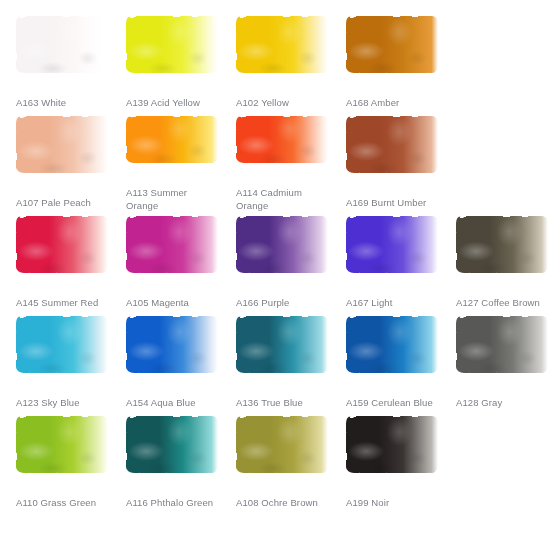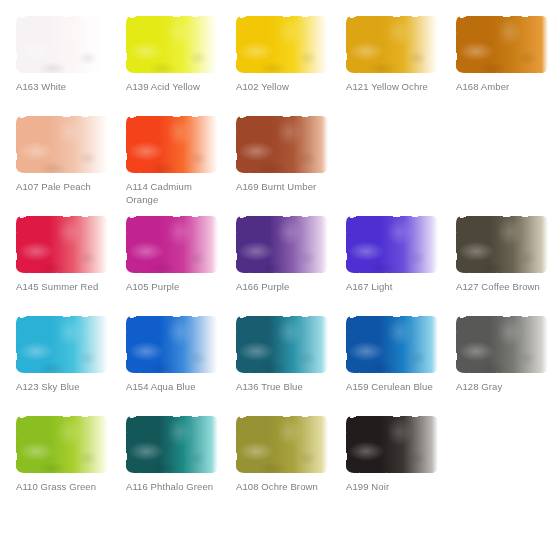--- a/index.html
+++ b/index.html
@@ -28,20 +28,21 @@
     flex: 0 0 100px;
   }
   .swatch-cell {
     width: 110px;
     flex: 0 0 110px;
     box-sizing: border-box;
     padding: 0 8px;
     display: flex;
     flex-direction: column;
     align-items: flex-start;
+    gap: 16px;
   }
   .swatch-patch {
     position: relative;
     width: 92px;
     height: 57px;
     margin-top: 4px;
     border-radius: 5px 7px 6px 8px / 7px 5px 8px 6px;
     overflow: hidden;
     filter: blur(0.22px);
   }
@@ -96,50 +97,50 @@
       </div>
       <div class="swatch-cell">
         <div class="swatch-patch" style="background: linear-gradient(90deg, rgb(228, 234, 22) 0%, rgb(228, 234, 22) 36%, rgb(236, 241, 58) 62%, rgb(253, 253, 226) 93%, rgb(255, 255, 255) 100%);"></div>
         <div class="swatch-label">A139 Acid Yellow</div>
       </div>
       <div class="swatch-cell">
         <div class="swatch-patch" style="background: linear-gradient(90deg, rgb(242, 200, 6) 0%, rgb(242, 200, 6) 36%, rgb(245, 212, 27) 62%, rgb(253, 246, 218) 93%, rgb(255, 255, 255) 100%);"></div>
         <div class="swatch-label">A102 Yellow</div>
       </div>
       <div class="swatch-cell">
-        <div class="swatch-patch" style="background: linear-gradient(90deg, rgb(221, 164, 20) 0%, rgb(221, 164, 20) 36%, rgb(227, 177, 34) 62%, rgb(252, 243, 216) 93%, rgb(255, 255, 255) 100%);"></div>
-        <div class="swatch-label">A121 Yellow Ochre</div>
-      </div>
-      <div class="swatch-cell">
         <div class="swatch-patch" style="background: linear-gradient(90deg, rgb(188, 109, 12) 0%, rgb(188, 109, 12) 36%, rgb(200, 125, 21) 62%, rgb(231, 156, 58) 93%, rgb(255, 255, 255) 100%);"></div>
         <div class="swatch-label">A168 Amber</div>
       </div>
     </div>
   <div class="swatch-row">
       <div class="swatch-cell">
         <div class="swatch-patch" style="background: linear-gradient(90deg, rgb(238, 178, 146) 0%, rgb(238, 178, 146) 36%, rgb(242, 195, 171) 62%, rgb(253, 244, 240) 93%, rgb(255, 255, 255) 100%);"></div>
         <div class="swatch-label">A107 Pale Peach</div>
+      </div>
+      <div class="swatch-cell">
+        <div class="swatch-patch" style="background: linear-gradient(90deg, rgb(251, 147, 15) 0%, rgb(251, 147, 15) 36%, rgb(249, 180, 15) 62%, rgb(251, 232, 122) 93%, rgb(255, 255, 255) 100%);"></div>
+        <div class="swatch-label">A113 Summer Orange</div>
       </div>
       <div class="swatch-cell">
         <div class="swatch-patch" style="background: linear-gradient(90deg, rgb(244, 67, 27) 0%, rgb(244, 67, 27) 36%, rgb(247, 106, 44) 62%, rgb(253, 231, 220) 93%, rgb(255, 255, 255) 100%);"></div>
         <div class="swatch-label">A114 Cadmium Orange</div>
       </div>
       <div class="swatch-cell">
         <div class="swatch-patch" style="background: linear-gradient(90deg, rgb(158, 71, 41) 0%, rgb(158, 71, 41) 36%, rgb(171, 86, 53) 62%, rgb(232, 183, 156) 93%, rgb(255, 255, 255) 100%);"></div>
         <div class="swatch-label">A169 Burnt Umber</div>
       </div>
     </div>
   <div class="swatch-row">
       <div class="swatch-cell">
         <div class="swatch-patch" style="background: linear-gradient(90deg, rgb(222, 25, 68) 0%, rgb(222, 25, 68) 36%, rgb(232, 89, 109) 62%, rgb(251, 224, 220) 93%, rgb(255, 255, 255) 100%);"></div>
         <div class="swatch-label">A145 Summer Red</div>
       </div>
       <div class="swatch-cell">
         <div class="swatch-patch" style="background: linear-gradient(90deg, rgb(193, 35, 144) 0%, rgb(193, 35, 144) 36%, rgb(203, 58, 156) 62%, rgb(240, 194, 221) 93%, rgb(255, 255, 255) 100%);"></div>
-        <div class="swatch-label">A105 Purple</div>
+        <div class="swatch-label">A105 Magenta</div>
       </div>
       <div class="swatch-cell">
         <div class="swatch-patch" style="background: linear-gradient(90deg, rgb(81, 46, 134) 0%, rgb(81, 46, 134) 36%, rgb(138, 95, 174) 62%, rgb(227, 208, 234) 93%, rgb(255, 255, 255) 100%);"></div>
         <div class="swatch-label">A166 Purple</div>
       </div>
       <div class="swatch-cell">
         <div class="swatch-patch" style="background: linear-gradient(90deg, rgb(77, 47, 210) 0%, rgb(77, 47, 210) 36%, rgb(106, 78, 219) 62%, rgb(221, 211, 246) 93%, rgb(255, 255, 255) 100%);"></div>
         <div class="swatch-label">A167 Light</div>
       </div>
       <div class="swatch-cell">

